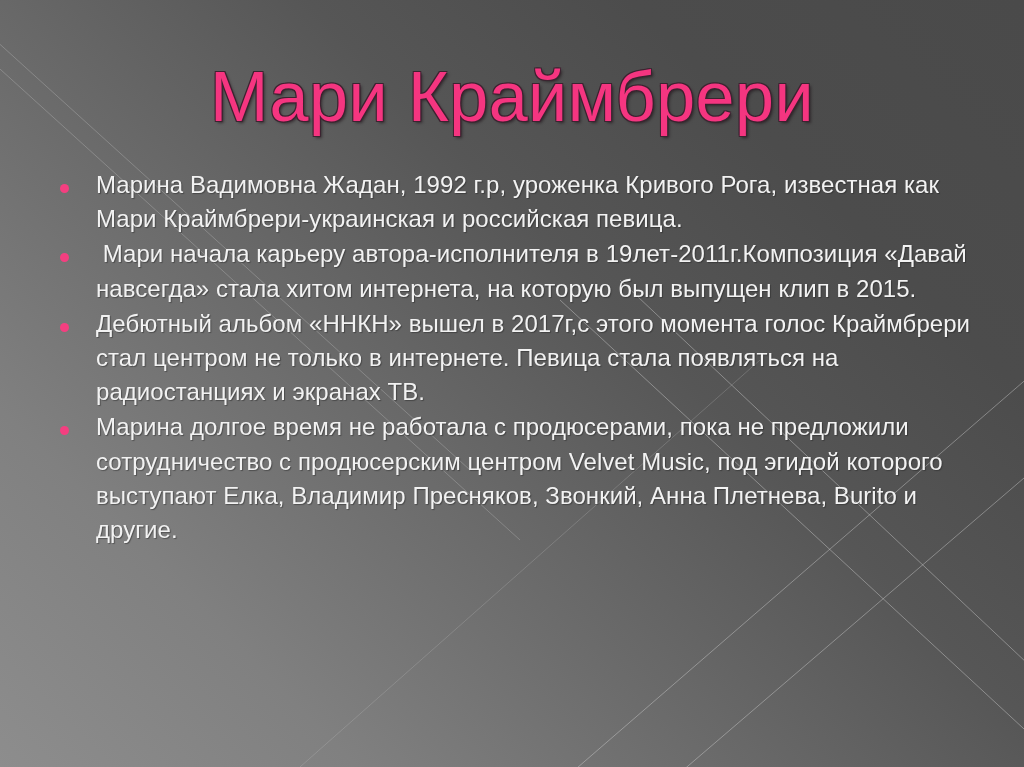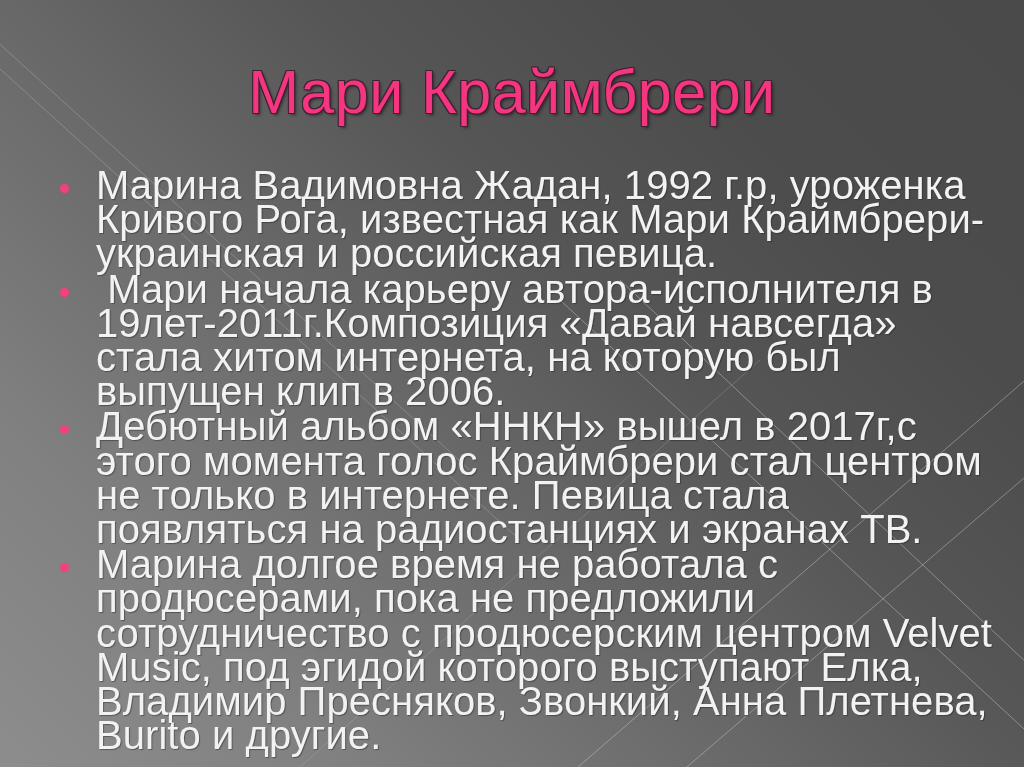--- a/index.html
+++ b/index.html
@@ -34,21 +34,21 @@
     height: 767px;
   }
 
   
   .title {
     position: absolute;
     left: 0;
     right: 0;
     top: 62px;
     text-align: center;
-    font-size: 61px;
+    font-size: 70px;
     line-height: 1.0;
     font-weight: 400;
     letter-spacing: 0.5px;
     color: #f53580;
     text-shadow:
       -1px -1px 0 #3d2330,
        1px -1px 0 #3d2330,
       -1px  1px 0 #3d2330,
        1px  1px 0 #3d2330,
        2px  2px 3px rgba(20,10,15,.55);
@@ -89,21 +89,21 @@
     left: 14px;
     top: 9px;
     width: 9px;
     height: 9px;
     border-radius: 50%;
     background: #f43f80;
   }
   .para {
     flex: 1 1 auto;
     color: #f2f2f2;
-    font-size: 40px;
+    font-size: 24px;
     line-height: 34.2px;
     font-weight: 400;
     letter-spacing: 0.05px;
     text-shadow: 1px 1px 1px rgba(30,30,30,.45);
     white-space: pre-wrap;
   }
 </style>
 </head>
 <body>
 
@@ -139,21 +139,21 @@
           <span class="dot"></span>
       </span>
       <span class="para">Марина Вадимовна Жадан, 1992 г.р, уроженка Кривого Рога, известная как Мари Краймбрери-украинская и российская певица.</span>
     </div>
 
     <div class="bullet-row">
       <span class="marker">
         <span class="ring"></span>
           <span class="dot"></span>
       </span>
-      <span class="para"> Мари начала карьеру автора-исполнителя в 19лет-2011г.Композиция «Давай навсегда» стала хитом интернета, на которую был выпущен клип в 2006.</span>
+      <span class="para"> Мари начала карьеру автора-исполнителя в 19лет-2011г.Композиция «Давай навсегда» стала хитом интернета, на которую был выпущен клип в 2015.</span>
     </div>
 
     <div class="bullet-row">
       <span class="marker">
         <span class="ring"></span>
           <span class="dot"></span>
       </span>
       <span class="para">Дебютный альбом «ННКН» вышел в 2017г,с этого момента голос Краймбрери стал центром не только в интернете. Певица стала появляться на радиостанциях и экранах ТВ.</span>
     </div>
 

